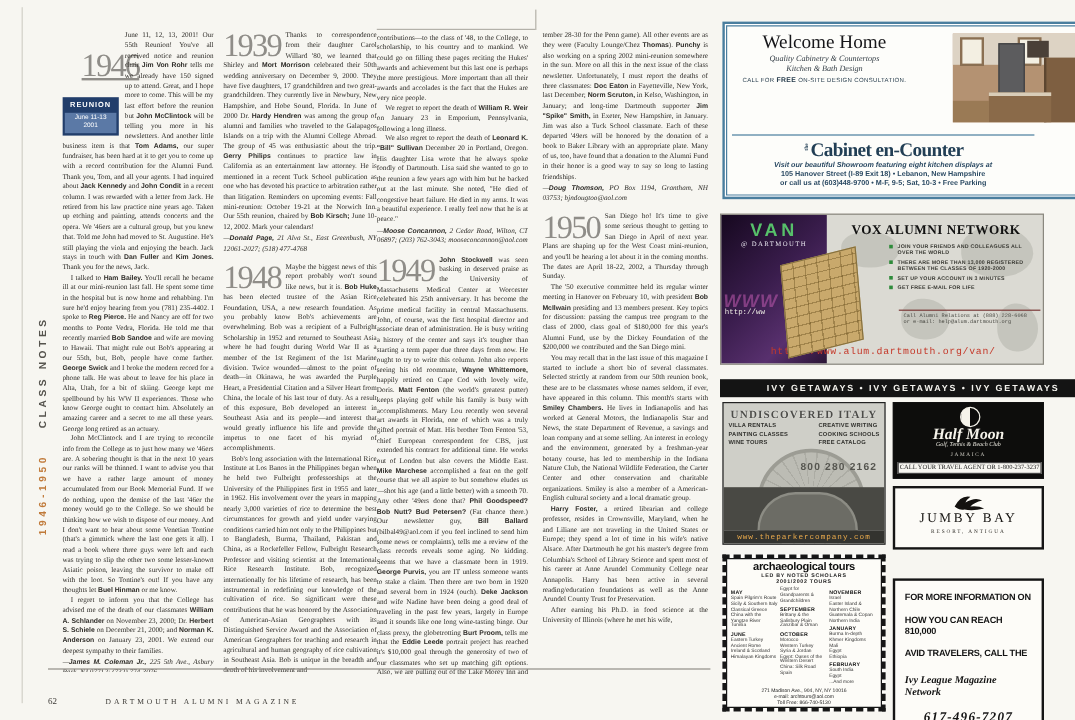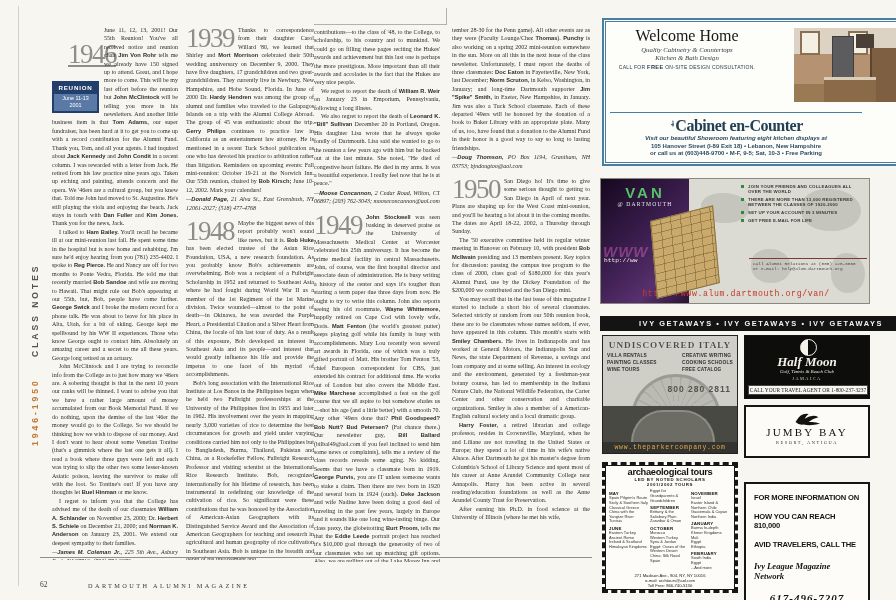--- a/index.html
+++ b/index.html
@@ -260,20 +260,21 @@
     <div class="map-blob" style="left:150px;top:70px;width:40px;height:34px"></div>
     <div class="map-blob" style="left:230px;top:74px;width:34px;height:40px"></div>
     <div class="van-panel">
       <div class="van-name">VAN</div>
       <div class="van-sub">@ DARTMOUTH</div>
       <div class="van-www">WWW</div>
       <div class="van-http">http://ww</div>
     </div>
     <div class="van-card"></div>
     <div class="vox-right">
+      <div class="vox-title">VOX ALUMNI NETWORK</div>
       <div class="vox-bullets">
           <p class="vox-bullet">JOIN YOUR FRIENDS AND COLLEAGUES ALL OVER THE WORLD</p>
           <p class="vox-bullet">THERE ARE MORE THAN 13,000 REGISTERED BETWEEN THE CLASSES OF 1920-2000</p>
           <p class="vox-bullet">SET UP YOUR ACCOUNT IN 3 MINUTES</p>
           <p class="vox-bullet">GET FREE E-MAIL FOR LIFE</p>
         </div>
       <div class="vox-rule" style="top:79px"></div>
       <div class="vox-contact">
         <div>Call Alumni Relations at (888) 228-6068</div>
         <div>or e-mail: help@alum.dartmouth.org</div>
@@ -292,21 +293,21 @@
           <p class="italy-item">VILLA RENTALS</p>
           <p class="italy-item">PAINTING CLASSES</p>
           <p class="italy-item">WINE TOURS</p>
         </div>
       <div style="text-align:right">
           <p class="italy-item">CREATIVE WRITING</p>
           <p class="italy-item">COOKING SCHOOLS</p>
           <p class="italy-item">FREE CATALOG</p>
         </div>
     </div>
-    <div class="italy-phone">800 280 2811</div>
+    <div class="italy-phone">800 280 2162</div>
     <div class="arch-photo">
       <div class="arch-window"></div>
     </div>
     <div class="parker-bar">www.theparkercompany.com</div>
   </div>
 
   <div class="ad ad-halfmoon">
     <div class="hm-logo"></div>
     <div class="hm-name">Half Moon</div>
     <div class="hm-sub">Golf, Tennis &amp; Beach Club</div>

